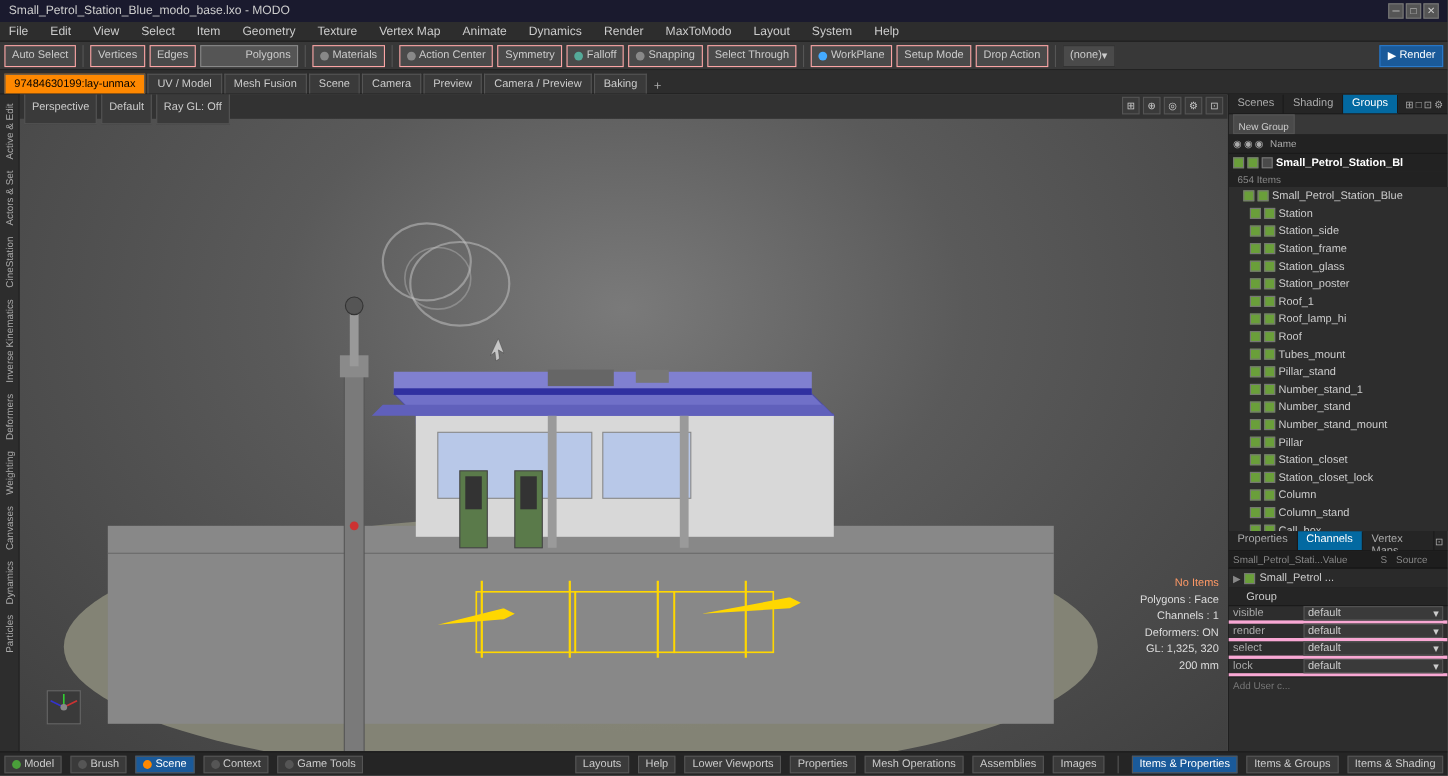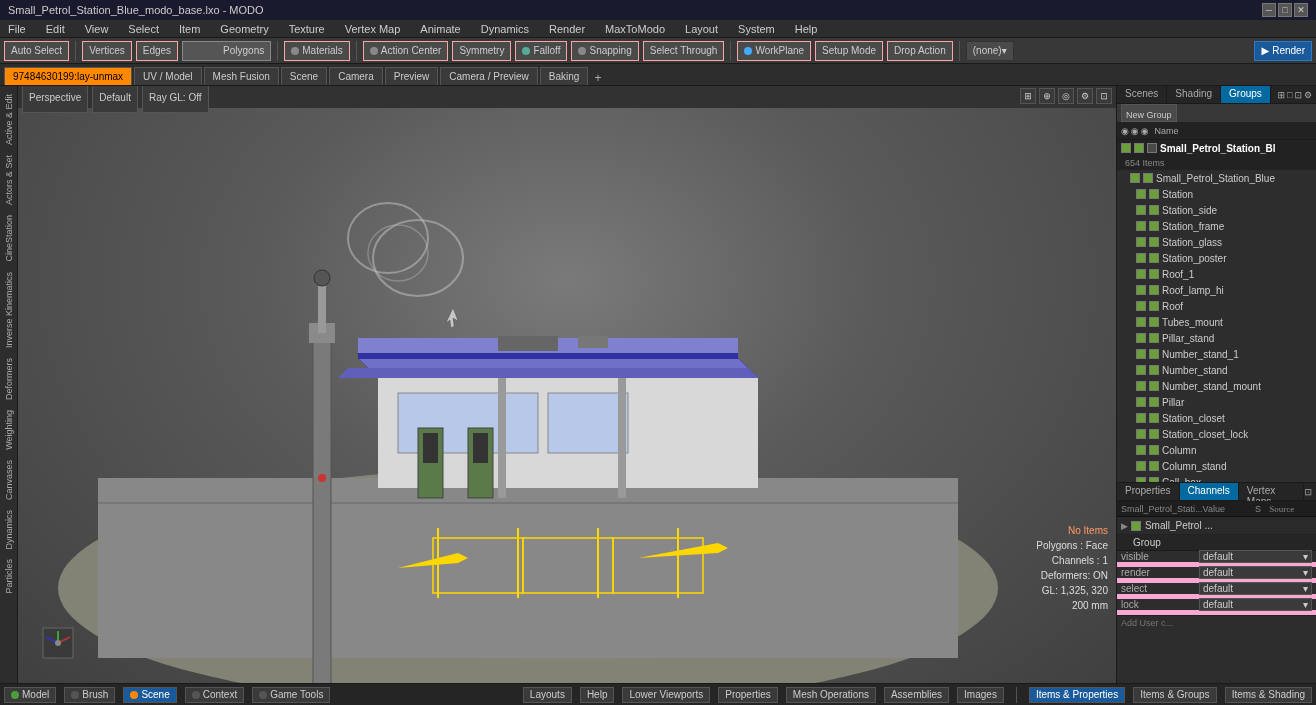--- a/index.html
+++ b/index.html
@@ -328,22 +328,22 @@
     }
     .item-name { flex: 1; font-size: 10px; }
 
     
     .prop-row {
       display: flex;
       align-items: center;
       height: 16px;
       padding: 0 4px;
       font-size: 10px;
-      gap: 18px;
-      border-bottom: 5px solid #f9a8d4;
+      gap: 4px;
+      border-bottom: 3px solid #f9a8d4;
     }
     .prop-label { width: 60px; color: #aaa; font-size: 10px; }
     .prop-dropdown {
       flex: 1;
       background: #3a3a3a;
       border: 1px solid #555;
       color: #ccc;
       font-size: 10px;
       height: 13px;
       display: flex;
@@ -807,21 +807,21 @@
         <div class="panel-tab">Vertex Maps</div>
         <div class="panel-tab-end">
           <span class="panel-tab-icon">⊡</span>
         </div>
       </div>
 
       <div style="display:flex;align-items:center;height:16px;background:#1e1e1e;border-bottom:1px solid #111;font-size:9px;color:#888;padding:0 4px;">
         <span style="flex:1;">Small_Petrol_Stati...</span>
         <span style="width:55px;">Value</span>
         <span style="width:15px;">S</span>
-        <span style="width:45px;font-family:Liberation Serif, serif;">Source</span>
+        <span style="width:45px;">Source</span>
       </div>
 
       <div style="display:flex;align-items:center;height:18px;background:#2a2a2a;padding:0 4px;border-bottom:1px solid #222;">
         <span style="font-size:9px;color:#888;margin-right:3px;">▶</span>
         <div class="item-checkbox checked"></div>
         <span style="font-size:10px;color:#ccc;margin-left:4px;">Small_Petrol ...</span>
       </div>
 
       <div style="display:flex;align-items:center;height:16px;padding:0 16px;background:#252525;border-bottom:1px solid #1a1a1a;">
         <span style="font-size:10px;color:#ccc;">Group</span>

